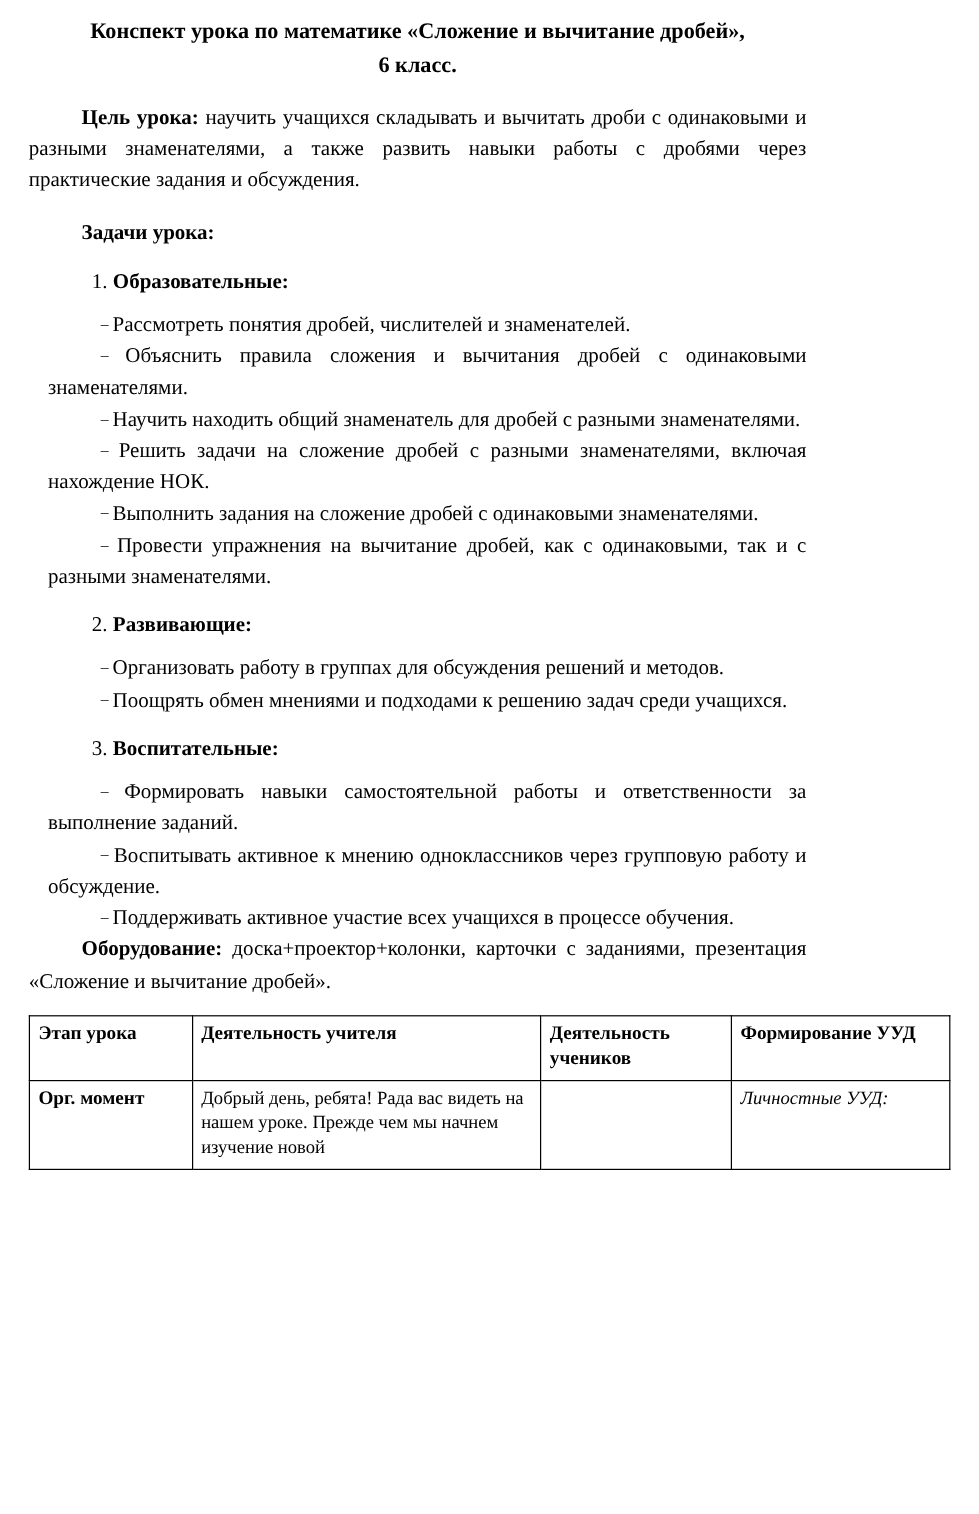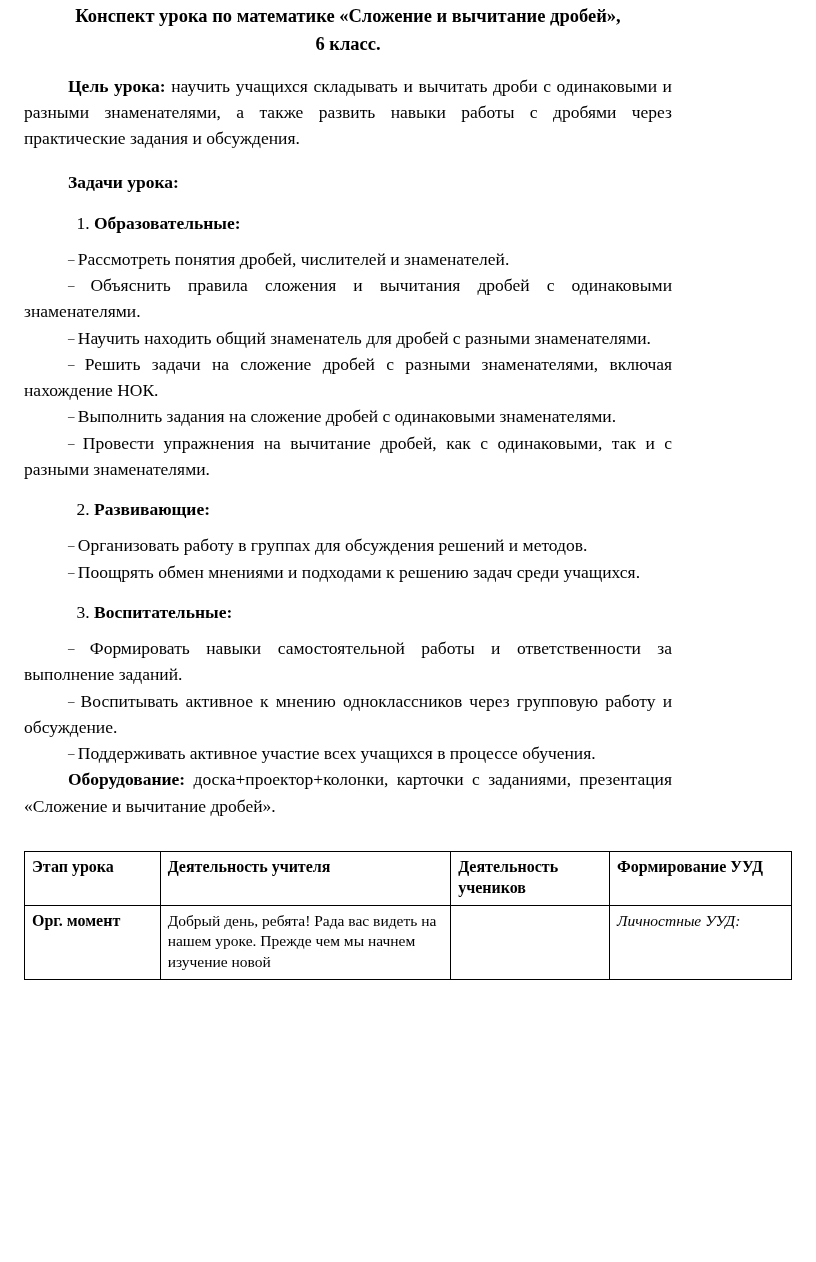--- a/index.html
+++ b/index.html
@@ -12,21 +12,21 @@
     min-height: 1262px;
     font-family: "Liberation Serif", "DejaVu Serif", serif;
     color: #000000;
     font-size: 17.5px;
     line-height: 1.34;
   }
   .page {
     width: 696px;
     min-height: 1262px;
     box-sizing: border-box;
-    padding: 3px 24px 0 24px;
+    padding: 14px 24px 0 24px;
     position: relative;
   }
   .title {
     text-align: center;
     font-weight: bold;
     font-size: 18.5px;
     line-height: 1.5;
     margin: 0 14px;
   }
   .title-line2 {
@@ -62,21 +62,21 @@
   ol.numbered > li {
     font-weight: bold;
     margin-bottom: 4px;
     line-height: 1.5;
   }
   ol.numbered > li::marker {
     font-weight: normal;
   }
 
   .dash-list {
-    margin: 10px 0 0 0;
+    margin: 10px 0 0 16px;
     padding: 0;
     list-style: none;
   }
   .dash-list li {
     text-align: justify;
     text-indent: 44px;
     line-height: 1.5;
     margin: 0;
   }
   .dash-list li .dash {
@@ -84,21 +84,21 @@
     vertical-align: 2px;
   }
 
   .equip {
     margin-top: 16px;
   }
 
   table.lesson {
     border-collapse: collapse;
     width: 768px;
-    margin-top: 32px;
+    margin-top: 16px;
     font-size: 15.5px;
     line-height: 1.3;
   }
   table.lesson th, table.lesson td {
     border: 1px solid #000000;
     vertical-align: top;
     padding: 5px 7px 7px 7px;
     text-align: left;
   }
   table.lesson th {

